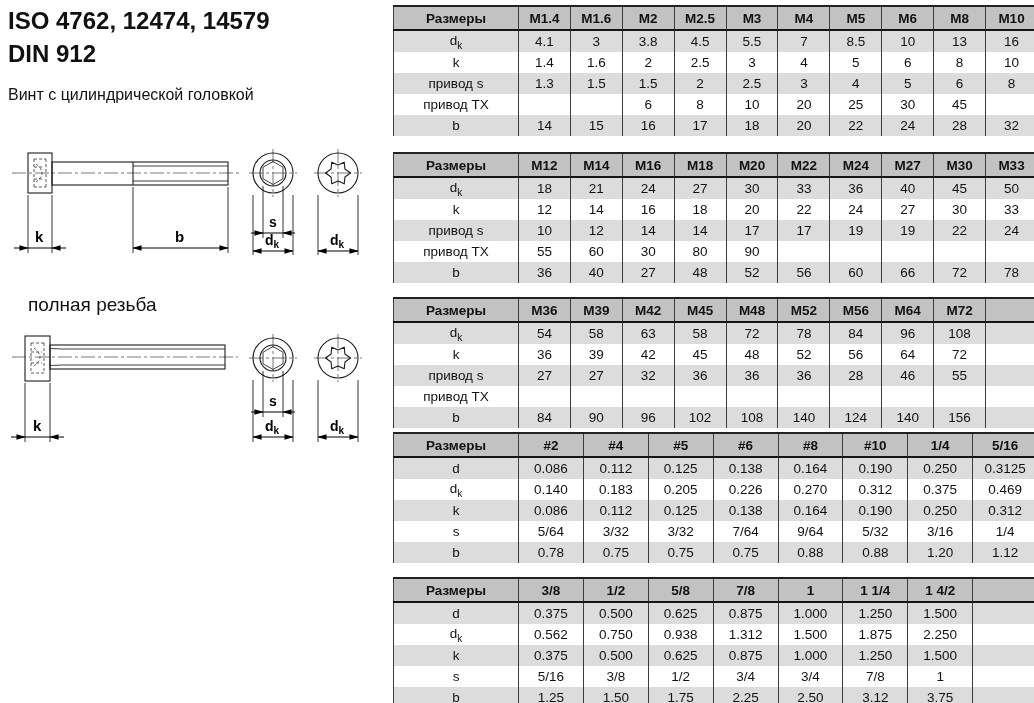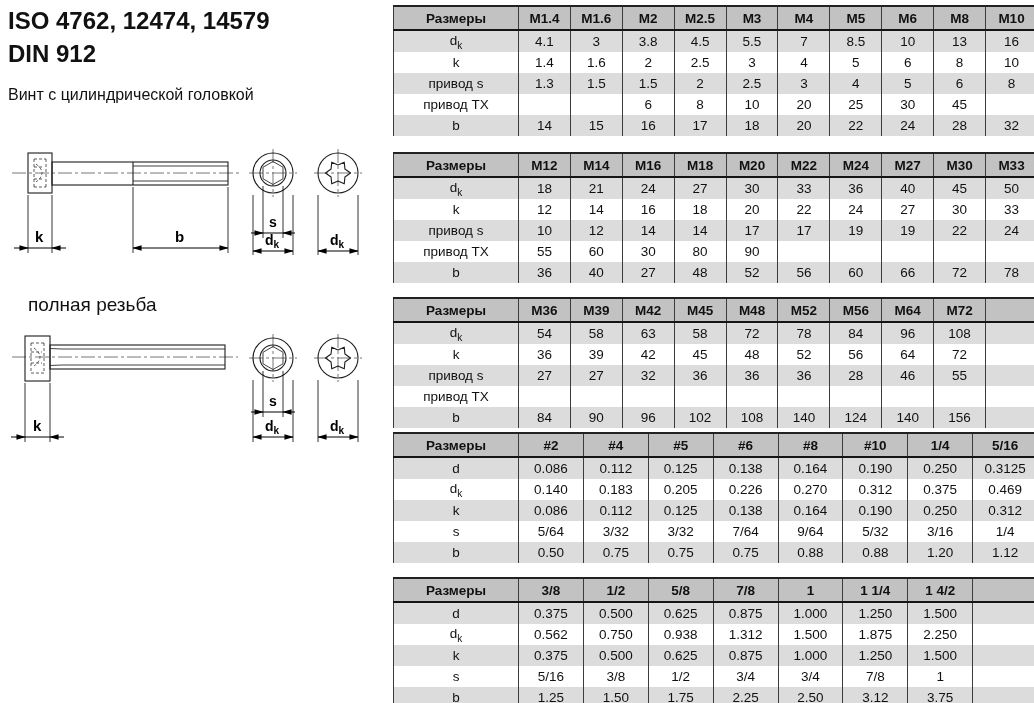--- a/index.html
+++ b/index.html
@@ -547,21 +547,21 @@
           <td>3/32</td>
           <td>3/32</td>
           <td>7/64</td>
           <td>9/64</td>
           <td>5/32</td>
           <td>3/16</td>
           <td>1/4</td>
         </tr>
         <tr class="alt">
           <td>b</td>
-          <td>0.50</td>
+          <td>0.78</td>
           <td>0.75</td>
           <td>0.75</td>
           <td>0.75</td>
           <td>0.88</td>
           <td>0.88</td>
           <td>1.20</td>
           <td>1.12</td>
         </tr>
       </tbody>
     </table>

